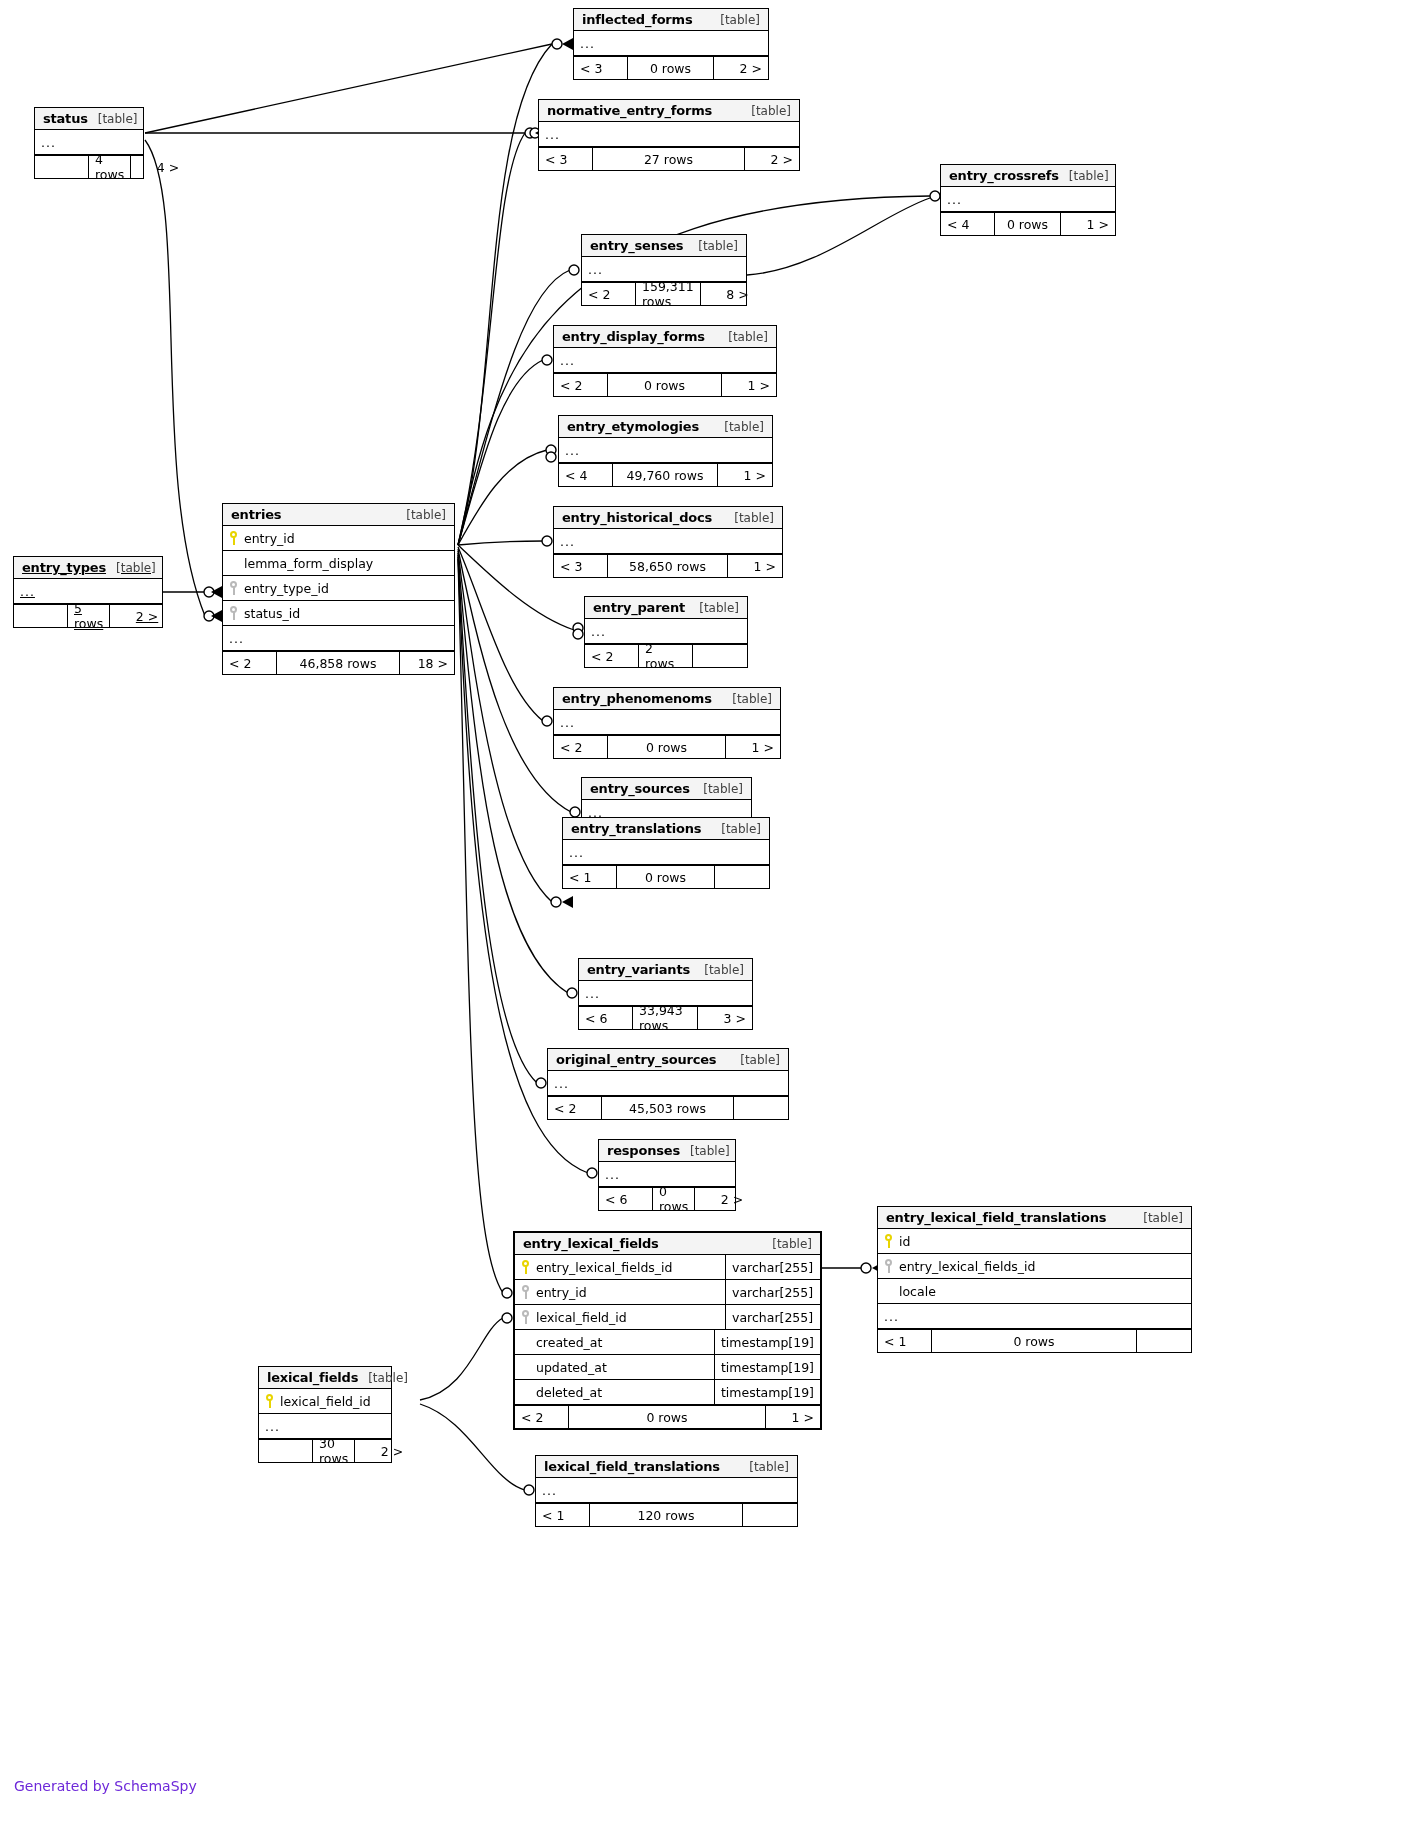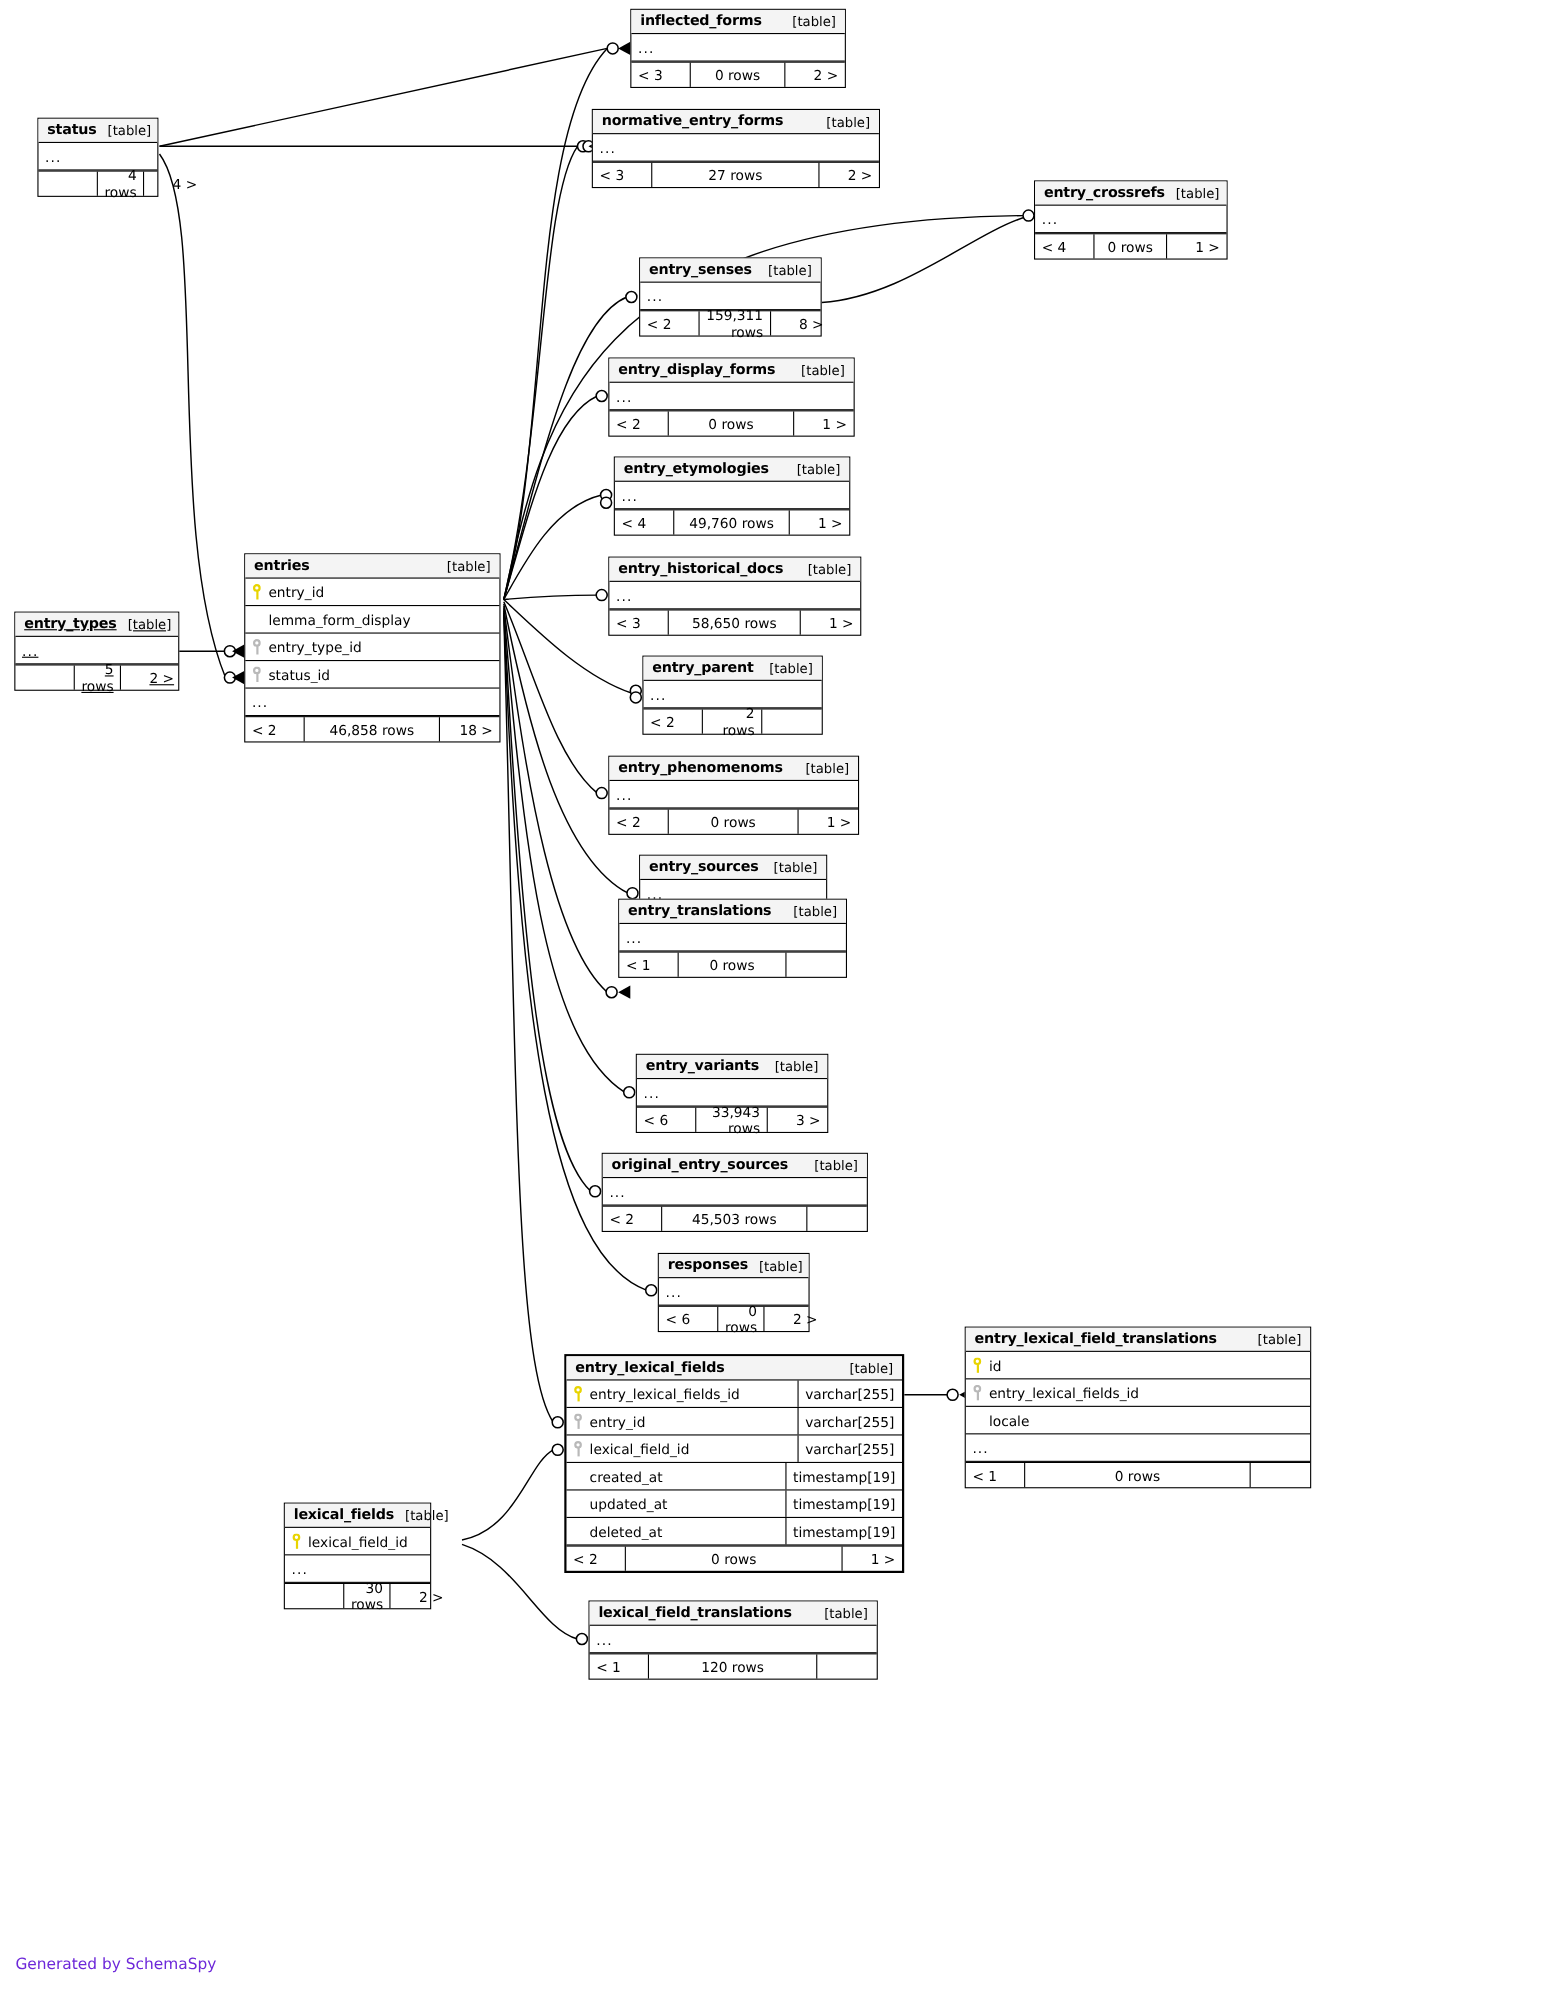--- a/index.html
+++ b/index.html
@@ -49,21 +49,21 @@
     box-sizing: border-box;
     white-space: nowrap;
   }
   .tbl-name {
     font-weight: bold;
     font-size: 13px;
     letter-spacing: -0.2px;
   }
   .tbl-tag {
     font-size: 12px;
-    color: #000000;
+    color: #404040;
     padding-left: 10px;
   }
   .row {
     border-bottom: 1px solid #000000;
     height: 25px;
     display: flex;
     align-items: center;
     box-sizing: border-box;
     white-space: nowrap;
   }
@@ -125,21 +125,21 @@
   .footer > div {
     display: flex;
     align-items: center;
     box-sizing: border-box;
     padding: 0 6px;
     border-right: 1px solid #000000;
     height: 100%;
   }
   .footer > div:last-child { border-right: none; }
   .f-left { justify-content: flex-start; }
-  .f-mid { justify-content: center; flex: 1 1 auto; text-align: right; }
+  .f-mid { justify-content: center; flex: 1 1 auto; }
   .f-right { justify-content: flex-end; }
   #credit {
     position: absolute;
     left: 14px;
     top: 1778px;
     font-size: 14px;
     color: #6d28d9;
   }
 </style>
 </head>

